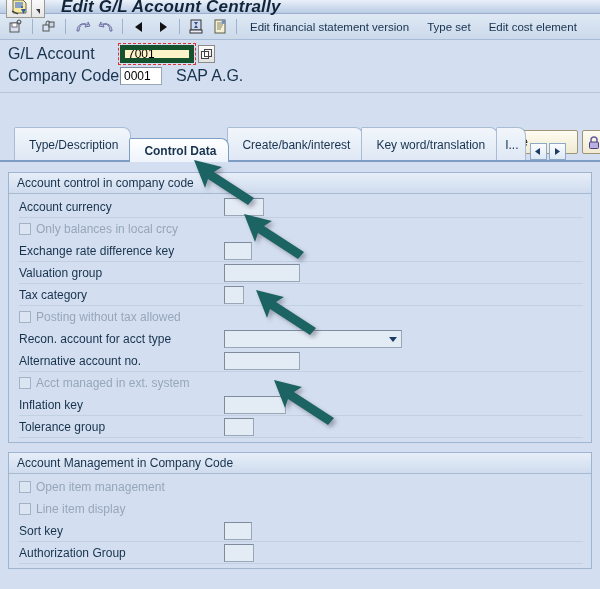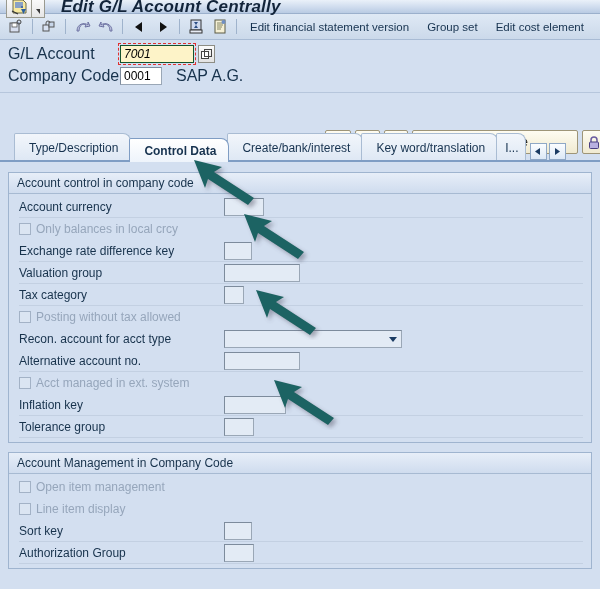--- a/index.html
+++ b/index.html
@@ -112,22 +112,21 @@
     font-size: 12px;
     padding: 0 3px;
     color: #000;
     height: 18px;
     line-height: 16px;
   }
   .inp-focus {
     background: #fdf3c8;
     outline: 1px dashed #e03030;
     outline-offset: 1px;
-    border: 1px solid #14532d;
-    font-style: italic;
+    border: 5px solid #14532d;
   }
   .match-btn {
     width: 17px; height: 18px;
     background: linear-gradient(to bottom,#fbfbfb,#e2e2e2);
     border: 1px solid #8d8d85;
     box-sizing: border-box;
     display: inline-flex;
     align-items: center;
     justify-content: center;
     margin-left: 4px;
@@ -170,21 +169,21 @@
     top: 136px;
     left: 0;
     width: 600px;
     height: 26px;
     display: flex;
     align-items: flex-end;
     padding-left: 14px;
     box-sizing: border-box;
   }
   .tab {
-    height: 29px;
+    height: 35px;
     background: linear-gradient(to bottom,#f2f6fb,#dde7f4);
     border: 1px solid #a9bcd3;
     border-bottom: none;
     border-radius: 2px 8px 0 0;
     margin-right: -2px;
     padding: 0 12px 0 14px;
     display: flex;
     align-items: center;
     font-size: 12px;
     color: #16324f;
@@ -382,21 +381,21 @@
     <svg width="16" height="16" viewBox="0 0 16 16">
       <rect x="3" y="1" width="10" height="13" fill="#f5f0d5" stroke="#5a5a45" stroke-width="1"></rect>
       <path d="M5 4h6M5 6h6M5 8h5M5 10h4" stroke="#7a7a5a" stroke-width="0.9"></path>
       <circle cx="11.5" cy="3" r="2" fill="#6f8fc4"></circle>
     </svg>
   </span>
 
   <span class="tb-sep"></span>
 
   <span class="menu-link">Edit financial statement version</span>
-  <span class="menu-link">Group set</span>
+  <span class="menu-link">Type set</span>
   <span class="menu-link">Edit cost element</span>
 </div>
 
 <div class="hdr">
 
   <div class="hdr-row" style="top:5px; left:8px;">
     <span class="hdr-label" style="width:112px;">G/L Account</span>
     <input class="inp inp-focus" style="width: 74px;" value="7001">
     <span class="match-btn">
       <svg width="11" height="11" viewBox="0 0 11 11">

